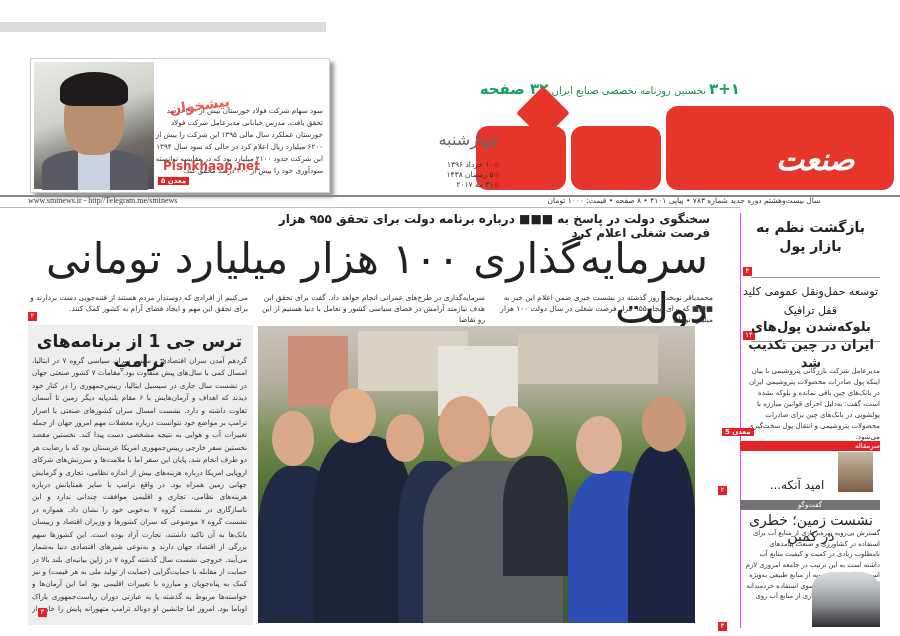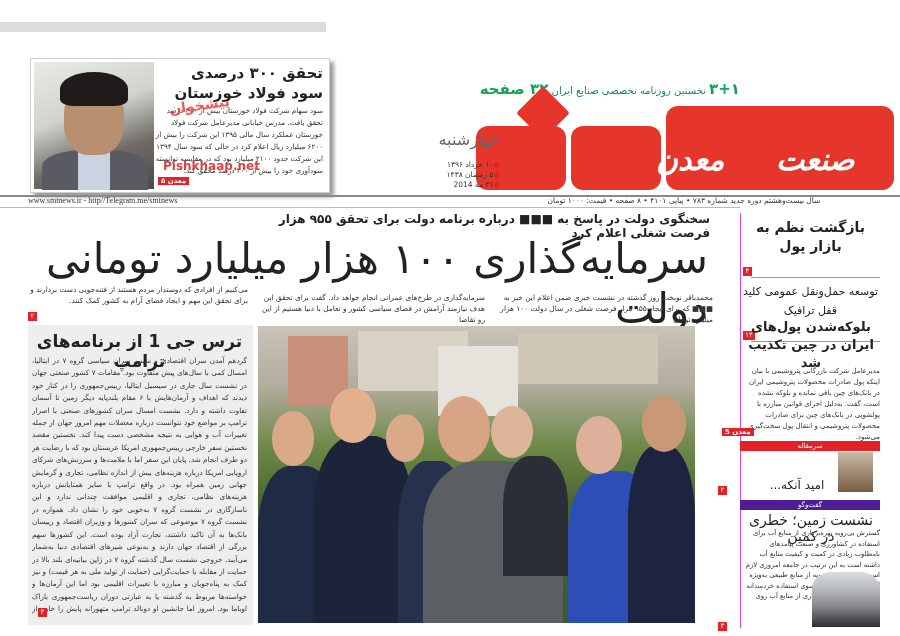--- a/index.html
+++ b/index.html
@@ -28,57 +28,53 @@
 .dates span.dot{color:#e32227}
 .rule1{left:0;top:195px;width:900px;height:2px;background:#888}
 .issue{left:470px;top:196px;width:428px;direction:rtl;text-align:center;font-size:7.5px;color:#333}
 .site{left:28px;top:196px;font-size:8px;color:#333;font-family:"Liberation Serif",serif}
 .rule2{left:0;top:207px;width:740px;height:1px;background:#bbb}
 .kicker{left:240px;top:212px;width:470px;direction:rtl;text-align:right;font-size:12px;font-weight:bold}
 .headline{left:28px;top:234px;width:680px;direction:rtl;text-align:right;font-size:42px;font-weight:400;line-height:50px;letter-spacing:-1px;font-family:"DejaVu Sans",sans-serif}
 .lead{direction:rtl;text-align:right;font-size:7.4px;line-height:11px;color:#333}
 .lead1{left:488px;top:292px;width:225px}
 .lead2{left:255px;top:292px;width:230px}
-.lead3{left:28px;top:284px;width:220px}
+.lead3{left:28px;top:292px;width:220px}
 .side{left:740px;top:213px;width:140px;border-left:1px solid #d946ef}
 .side-h{direction:rtl;text-align:center;font-weight:bold}
 .red-sq{display:inline-block;background:#e32227;color:#fff;font-size:7px;width:9px;height:9px;text-align:center;line-height:9px}
 .sep{height:1px;background:#999;margin-left:10px}
 .trump-box{left:28px;top:325px;width:225px;height:300px;background:#eeeeee}
 .trump-h{right:6px;top:6px;width:215px;direction:rtl;text-align:center;font-size:17px;font-weight:bold}
 .trump-body{right:6px;top:30px;width:215px;direction:rtl;text-align:justify;font-size:7.2px;line-height:12.4px;color:#333}
 .photo{left:258px;top:326px;width:437px;height:297px;overflow:hidden;background:linear-gradient(180deg,#c9c4b8 0%,#b3ad9e 20%,#6f8a4a 40%,#48652f 60%,#3f5a2c 100%)}
 .bldg{position:absolute;background:#d8d2c4}
 .person{position:absolute;border-radius:40% 40% 0 0}
 .head{position:absolute;border-radius:50%;background:#d9a98a}
-.sarmaghale{left:740px;top:441px;width:140px;height:10px;background:#e32227;color:#fff;font-size:7px;text-align:center;line-height:10px;direction:rtl}
-.goftogu{left:740px;top:500px;width:140px;height:10px;background:#4c1d95;color:#fff;font-size:7px;text-align:center;line-height:10px;direction:rtl}
+.sarmaghale{left:740px;top:441px;width:140px;height:10px;background:#e32227;color:#fff;font-size:7px;text-align:right;line-height:10px;direction:rtl}
+.goftogu{left:740px;top:500px;width:140px;height:10px;background:#737373;color:#fff;font-size:7px;text-align:center;line-height:10px;direction:rtl}
 .omid{left:752px;top:478px;width:90px;direction:rtl;text-align:center;font-size:12px}
 .omid-photo{left:838px;top:452px;width:35px;height:40px;background:linear-gradient(180deg,#c8b9a5,#7a5d44)}
 .neshast-h{left:742px;top:512px;width:138px;direction:rtl;text-align:center;font-size:14px}
 .neshast-body{left:742px;top:528px;width:138px;direction:rtl;text-align:right;font-size:6.8px;line-height:10.5px;color:#333}
 .neshast-photo{left:812px;top:572px;width:68px;height:55px;background:linear-gradient(180deg,#d9dde0 0%,#b9bcbe 30%,#8b8d90 60%,#2e2f33 100%);border-radius:30% 30% 0 0}
 .chin-h{left:742px;top:318px;width:138px;direction:rtl;text-align:center;font-size:13px;font-weight:bold;line-height:18px}
 .chin-body{left:742px;top:366px;width:138px;direction:rtl;text-align:right;font-size:7px;line-height:11px;color:#333}
 </style>
 </head>
 <body>
 
 <div class="abs topbar"></div>
 
 <div class="abs teaser">
   <div class="abs teaser-photo">
     <div class="abs suit"></div>
     <div class="abs shirt"></div>
     <div class="abs face"></div>
     <div class="abs hair"></div>
-  </div>
-  <div class="abs teaser-h rtl">
-    <div>تحقق ۳۰۰ درصدی</div>
-    <div>سود فولاد خوزستان</div>
   </div>
   <div class="abs teaser-body rtl">سود سهام شرکت فولاد خوزستان بیش از ۳۰۰ درصد تحقق یافت. مدرس خیابانی مدیرعامل شرکت فولاد خوزستان عملکرد سال مالی ۱۳۹۵ این شرکت را بیش از ۶۲۰۰ میلیارد ریال اعلام کرد در حالی که سود سال ۱۳۹۴ این شرکت حدود ۲۱۰۰ میلیارد بود که در مقایسه توانسته سودآوری خود را بیش از ۳۰۰ درصد محقق کند.</div>
   <div class="abs watermark">پیشخوان</div>
   <div class="abs watermark2">Pishkhaap.net</div>
   <span class="abs badge" style="left:127px;top:118px">معدن ۵</span>
 </div>
 
 <div class="abs tagline">
   <b>۳+۱</b>
   <span>نخستین روزنامه تخصصی صنایع ایران</span>
@@ -86,28 +82,27 @@
 </div>
 
 <div class="abs logo">
   <div class="logo-block" style="left:0;top:0;width:420px;height:94px;background:transparent"></div>
   <div class="logo-block" style="left:0;top:30px;width:90px;height:64px"></div>
   <div class="logo-block" style="left:95px;top:30px;width:90px;height:64px"></div>
   <div class="logo-block" style="left:190px;top:10px;width:228px;height:84px"></div>
   <div class="logo-block" style="left:48px;top:-2px;width:38px;height:38px;transform:rotate(45deg);border-radius:3px"></div>
 
   <span class="logo-text" style="left:300px;top:46px">صنعت</span>
-  <span class="logo-text" style="left:180px;top:46px">معدن</span>
 </div>
 
 <div class="abs day">چهارشنبه</div>
 <div class="abs dates">
   <div><span class="dot">●</span><span>۱۰ خرداد ۱۳۹۶</span></div>
   <div><span class="dot">●</span><span>۵ رمضان ۱۴۳۸</span></div>
-  <div><span class="dot">●</span><span>۳۱ مه 2014</span></div>
+  <div><span class="dot">●</span><span>۳۱ مه ۲۰۱۷</span></div>
 </div>
 
 <div class="abs rule1"></div>
 <div class="abs issue">سال بیست‌وهشتم دوره جدید شماره ۷۸۳ • پیاپی ۴۱۰۱ • ۸ صفحه • قیمت: ۱۰۰۰ تومان</div>
 <div class="abs site">www.smtnews.ir   -   http//Telegram.me/smtnews</div>
 <div class="abs rule2"></div>
 
 <div class="abs kicker">سخنگوی دولت در پاسخ به ■■■ درباره برنامه دولت برای تحقق ۹۵۵ هزار فرصت شغلی اعلام کرد</div>
 <div class="abs headline">سرمایه‌گذاری ۱۰۰ هزار میلیارد تومانی دولت</div>
 <div class="abs lead lead1">محمدباقر نوبخت روز گذشته در نشست خبری ضمن اعلام این خبر به ■■■ که برای ایجاد ۹۵۵ هزار فرصت شغلی در سال دولت ۱۰۰ هزار میلیارد تومان</div>

